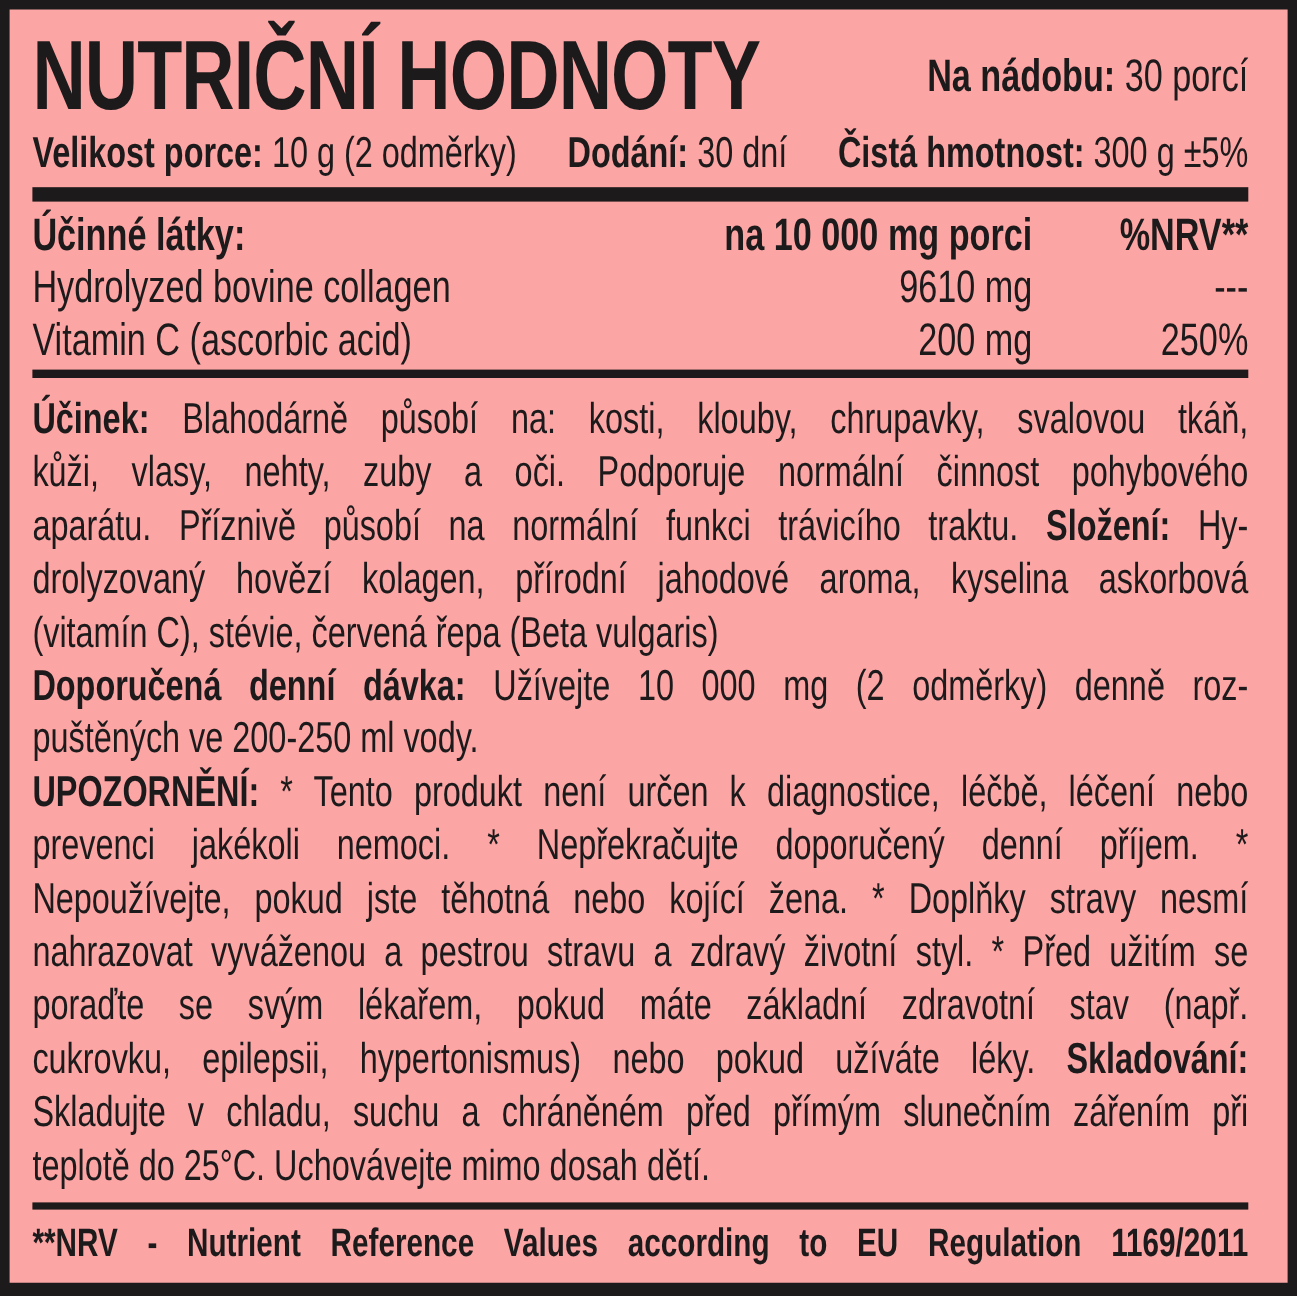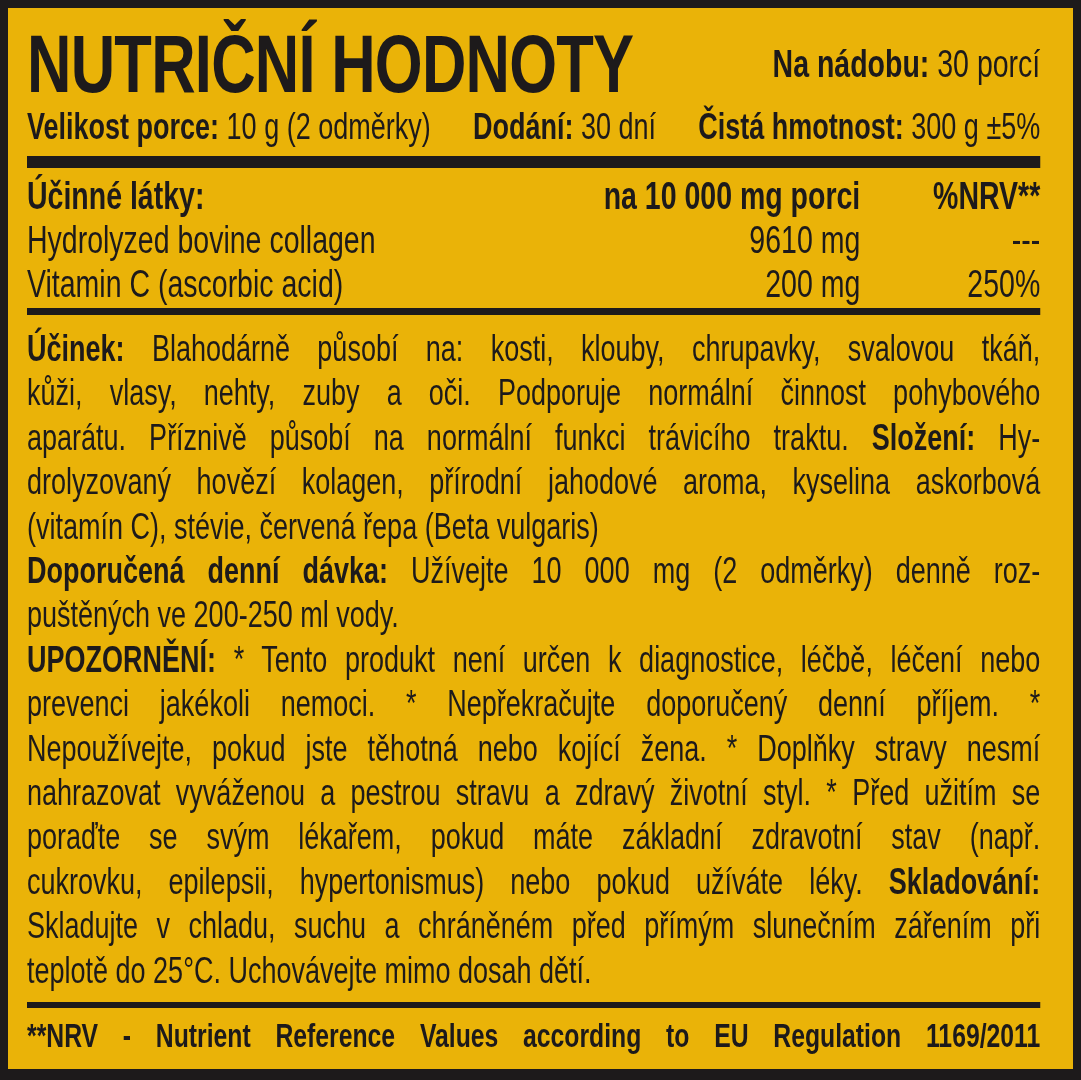--- a/index.html
+++ b/index.html
@@ -6,21 +6,21 @@
   body {
     width: 1081px; height: 1080px;
     background: #ffffff;
     font-family: "Liberation Sans", sans-serif;
     color: #1d1a1b;
     overflow: hidden;
     position: relative;
   }
   .label {
     position: absolute; inset: 0;
-    background: #eab308;
+    background: #fca5a5;
     border: 8px solid #1d1a1b;
     border-bottom-width: 11px;
     box-sizing: border-box;
   }
   
   .cond {
     position: absolute; left: 19px; top: 0;
     width: 1351px;
     transform: scaleX(0.75);
     transform-origin: 0 0;

